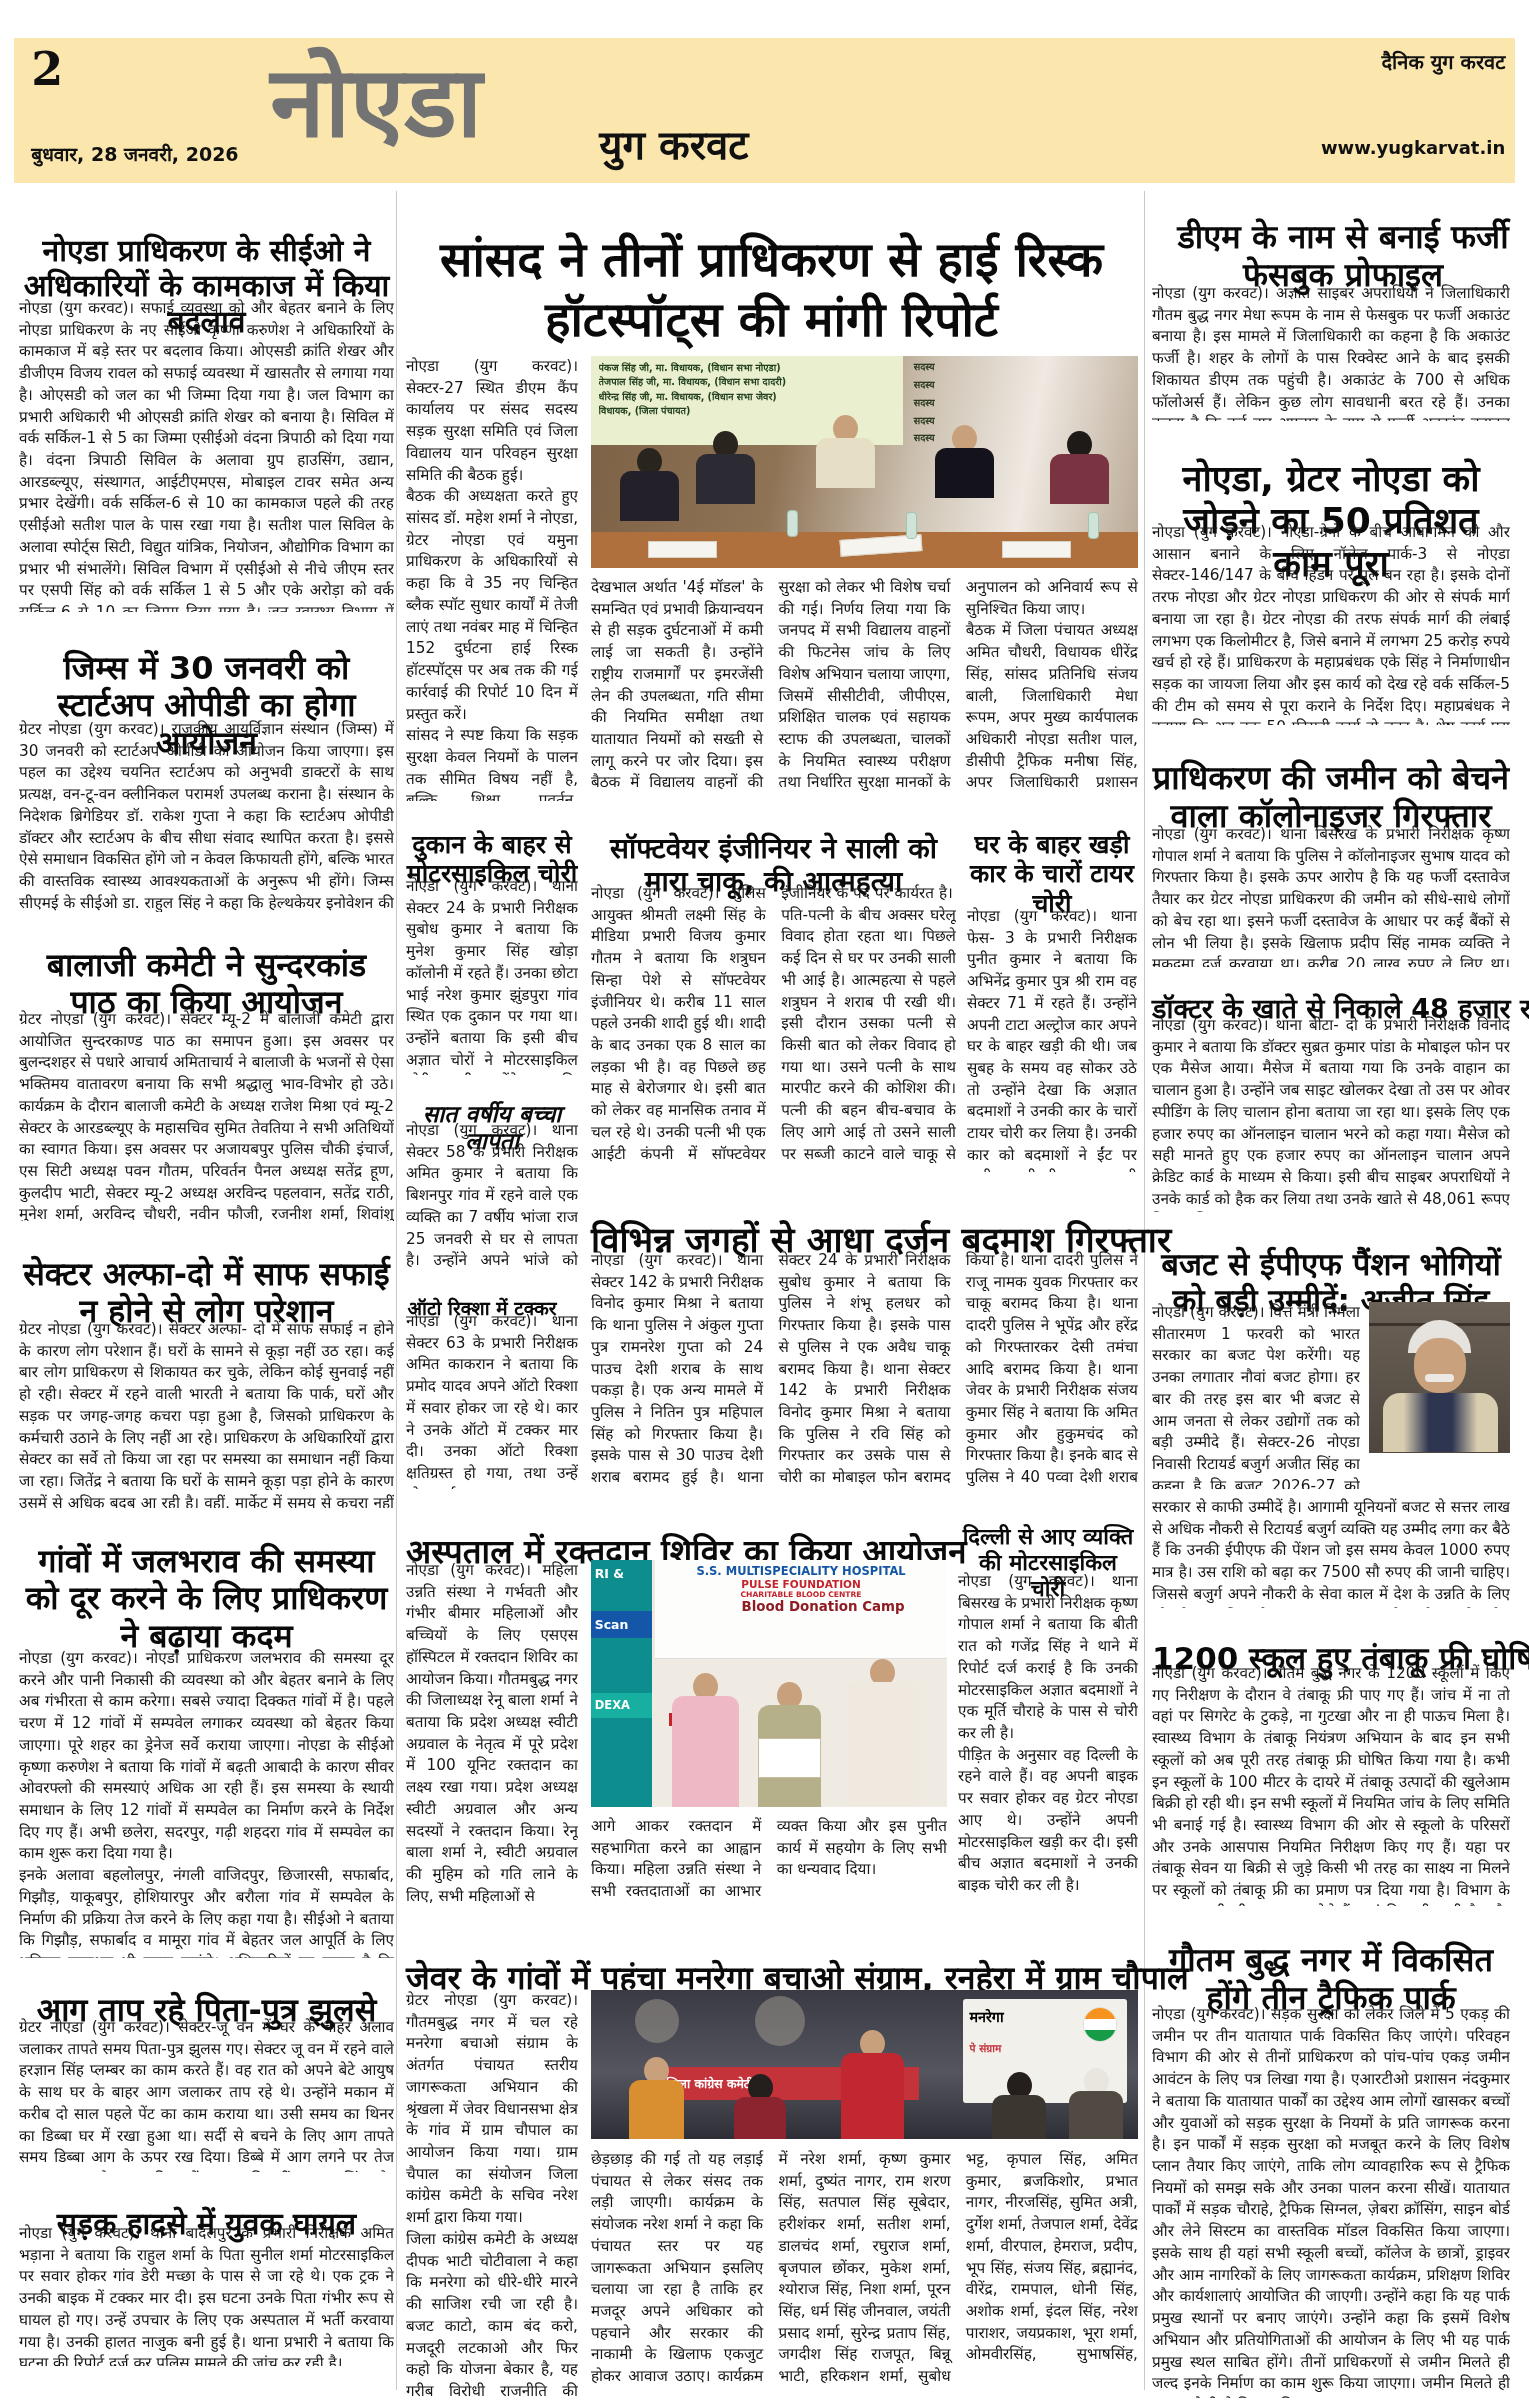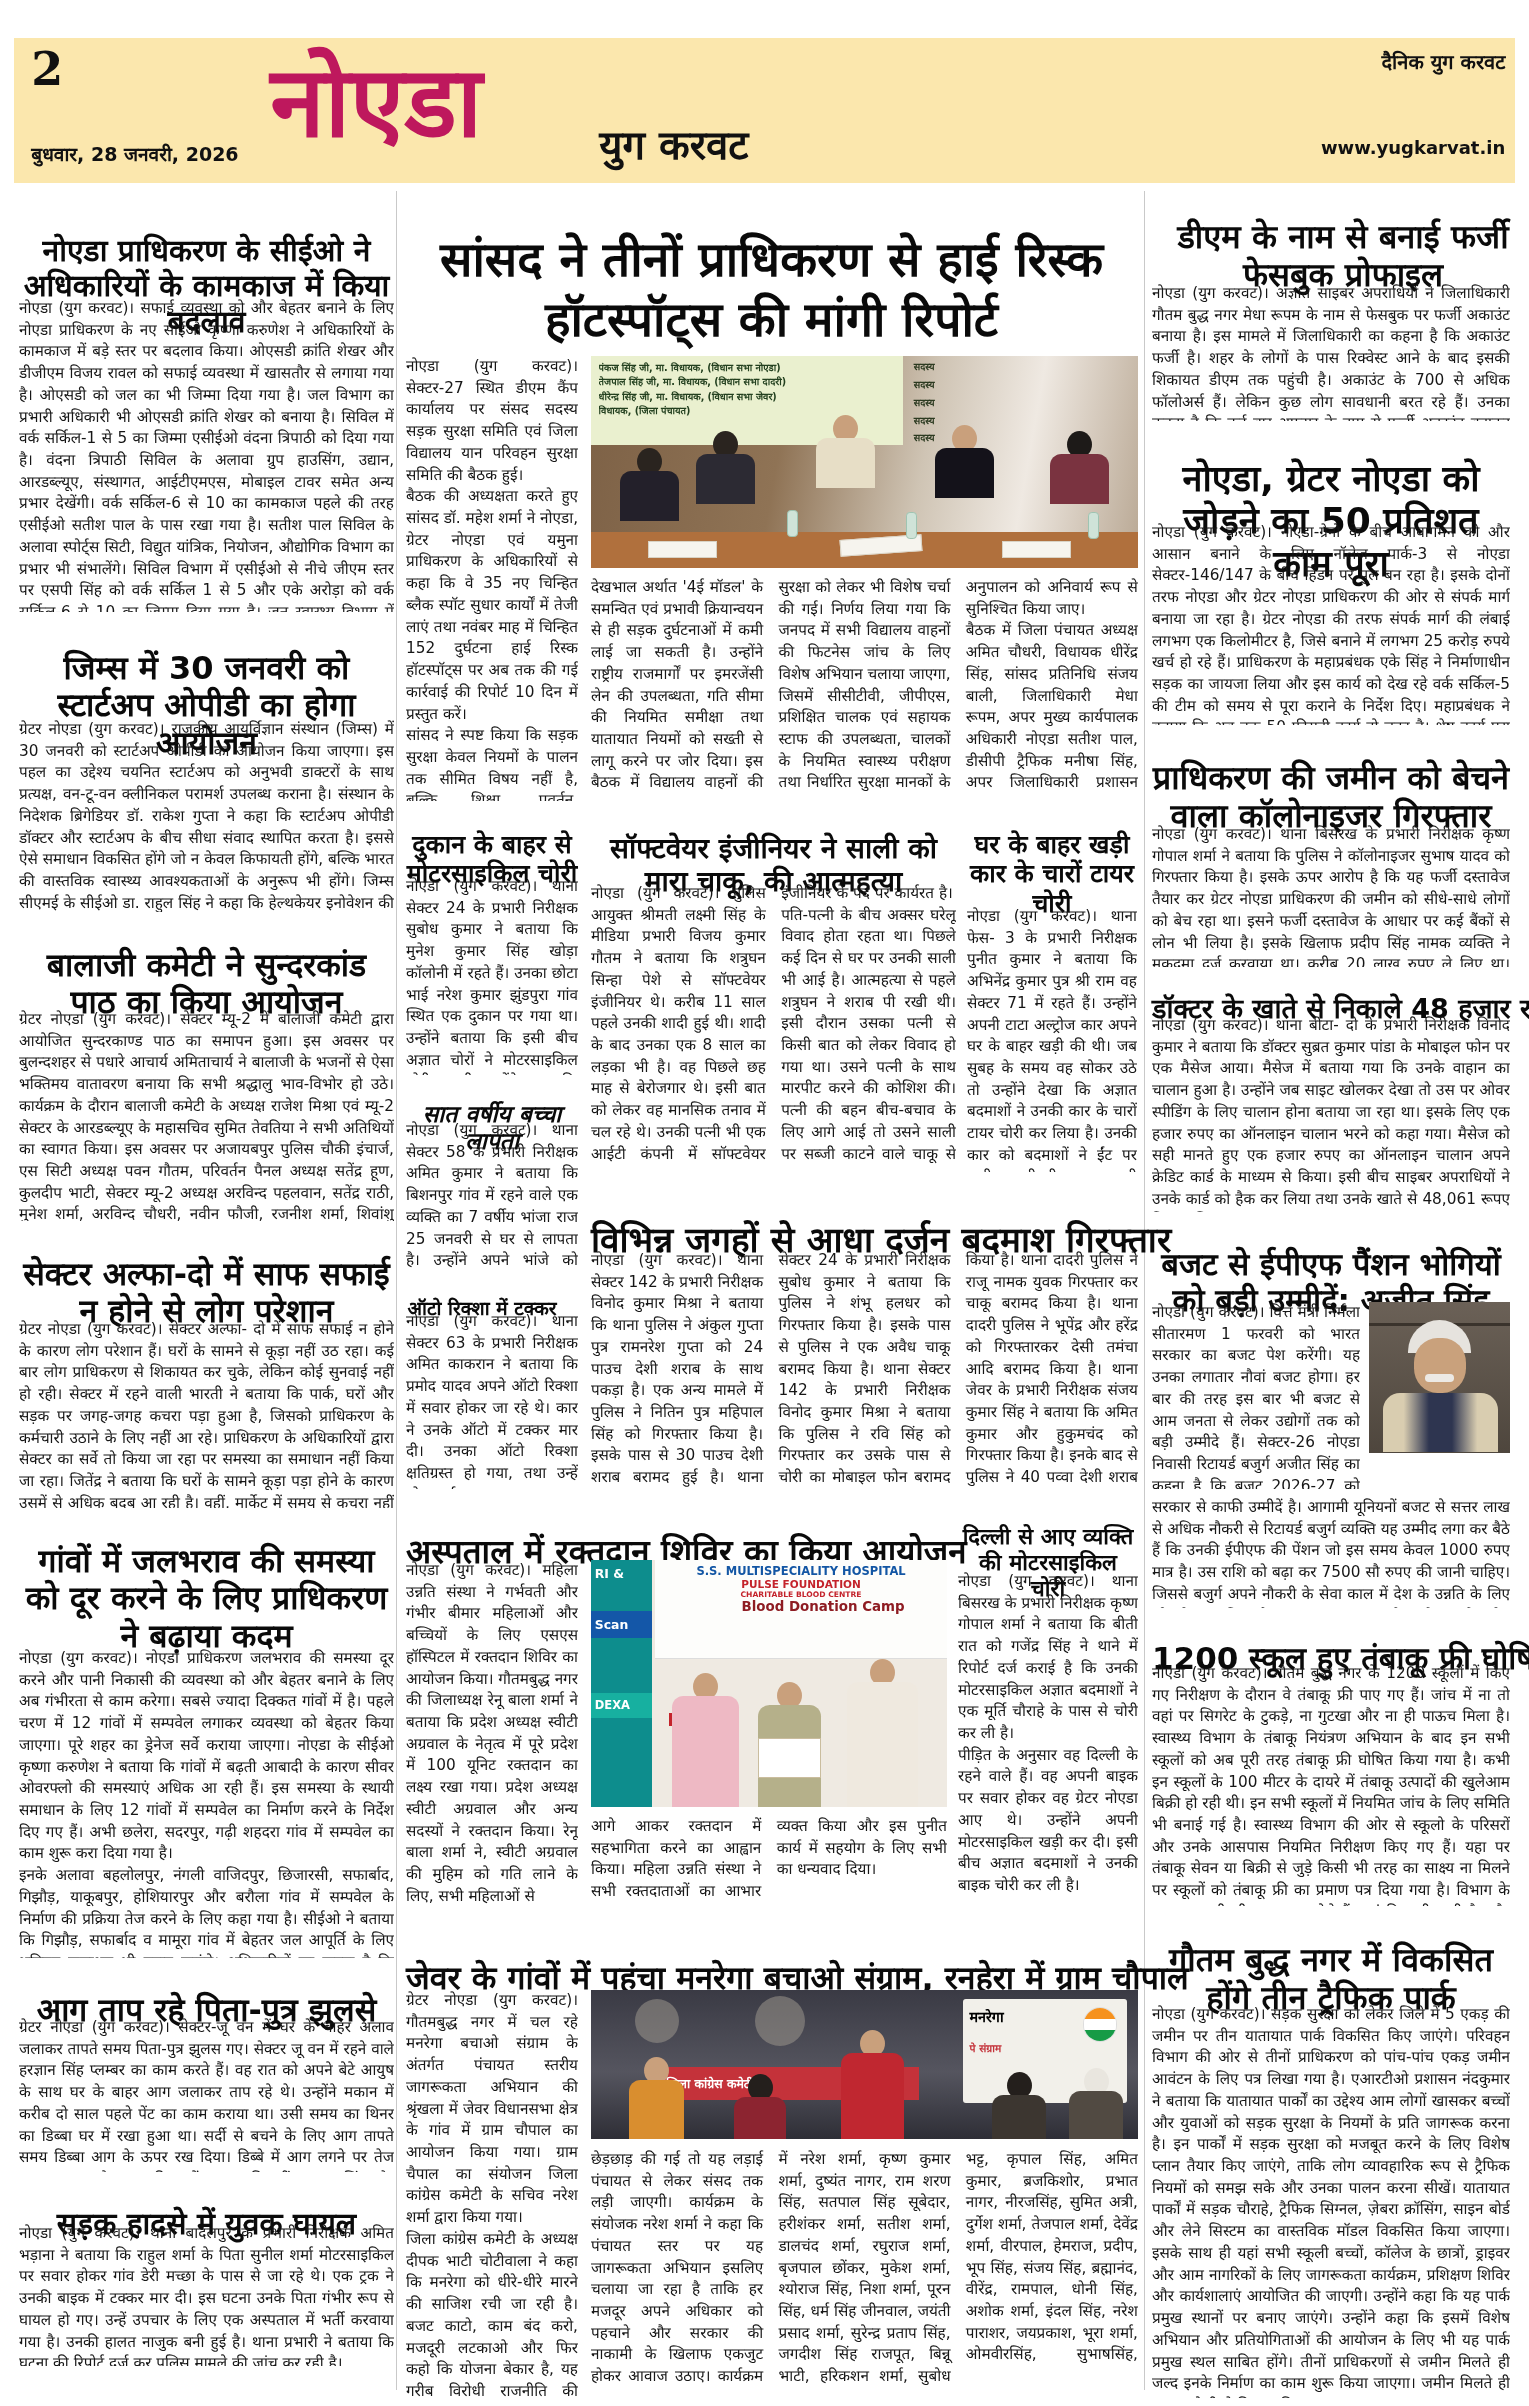--- a/index.html
+++ b/index.html
@@ -1,21 +1,21 @@
 <!DOCTYPE html>
 <html><head>
 <meta charset="utf-8">
 <style>
   html,body{margin:0;padding:0;background:#ffffff;}
   .page{position:relative;width:1529px;height:2407px;background:#ffffff;overflow:hidden;
         font-family:"DejaVu Sans",sans-serif;color:#141414;}
   .masthead{position:absolute;left:14.3px;top:38px;width:1501px;height:145px;background:#fbe7ad;}
   .pgnum{position:absolute;left:17px;top:3.8px;font-family:"DejaVu Serif",serif;font-size:46px;font-weight:bold;color:#111;}
   .mdate{position:absolute;left:17px;top:103px;font-size:19px;font-weight:bold;color:#111;}
-  .mcity{position:absolute;left:256px;top:-1.9px;font-size:98px;font-weight:bold;color:#be185d;line-height:1.35;}
+  .mcity{position:absolute;left:256px;top:-1.9px;font-size:98px;font-weight:bold;color:#737373;line-height:1.35;}
   .medition{position:absolute;left:585px;top:78px;font-size:40px;font-weight:bold;color:#111;}
   .mpaper{position:absolute;left:1252px;top:9.6px;width:239px;text-align:right;font-size:20px;font-weight:bold;color:#111;}
   .msite{position:absolute;left:1252px;top:99px;width:239px;text-align:right;font-size:18px;font-weight:bold;color:#111;}
   .vrule{position:absolute;width:1px;background:#c9c9c9;}
   .hl{position:absolute;font-weight:bold;color:#0a0a0a;text-align:center;line-height:1.18;}
   .bd{position:absolute;font-size:15.3px;line-height:1.42;text-align:justify;color:#161616;
       overflow:hidden;white-space:pre-line;}
   .cols2{column-count:2;column-gap:15.3px;}
   .cols3{column-count:3;column-gap:15.3px;}
   .nowrap{white-space:nowrap;}

